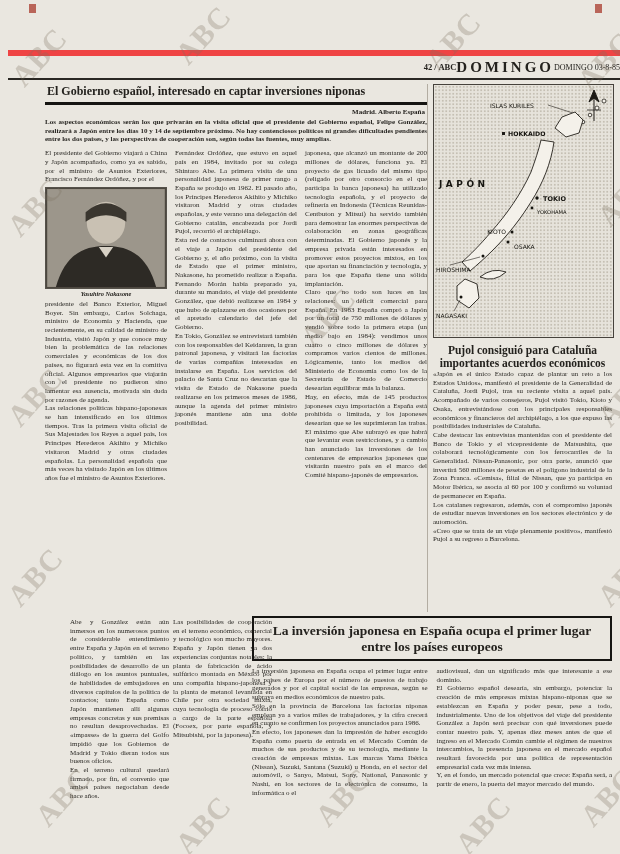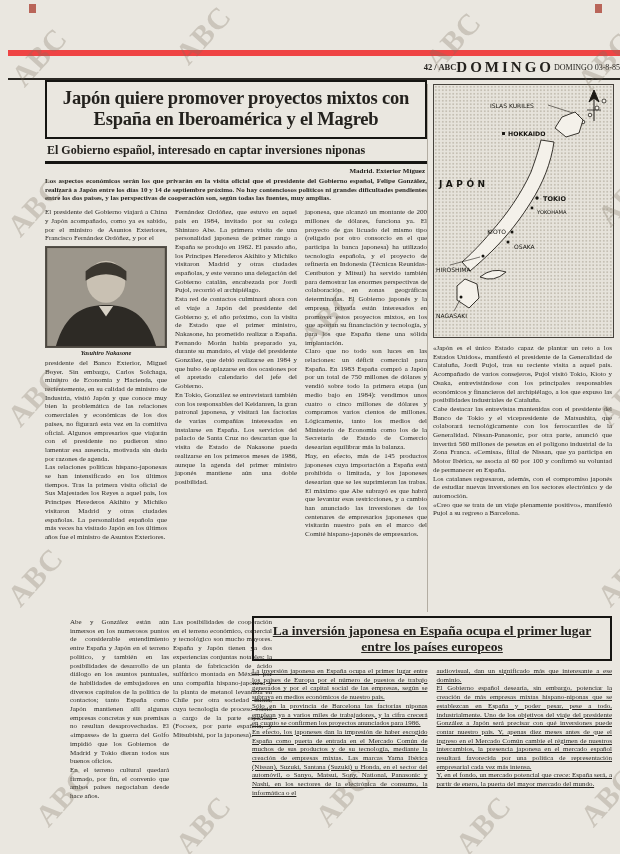--- a/index.html
+++ b/index.html
@@ -54,21 +54,21 @@
   }
   .map-box svg{display:block;}
   .map-label{font-family:"DejaVu Sans","Liberation Sans",sans-serif;fill:#15140f;}
 
   
   .pujol{position:absolute;left:433px;top:344px;width:179px;}
   .pujol-head{font-size:11.5px;font-weight:bold;text-align:center;line-height:13px;}
   .pujol-body{height:232px;overflow:hidden;}
 
   
-  .invest{position:absolute;left:252px;top:616px;width:360px;text-decoration:underline;}
+  .invest{position:absolute;left:252px;top:616px;width:360px;}
   .invest-headbox{border:2px solid #161512;padding:5px 6px;text-align:center;font-size:13.5px;font-weight:bold;line-height:15.5px;}
   .invest-cols{display:flex;gap:9px;margin-top:6px;height:176px;overflow:hidden;}
 
   
   .wm{
     position:absolute;font-size:30px;font-weight:bold;
     color:rgba(122,110,95,0.28);transform:rotate(-48deg);
     pointer-events:none;z-index:30;font-family:"Liberation Serif",serif;
     letter-spacing:1px;
   }
@@ -81,23 +81,22 @@
   <div class="reg left"></div>
   <div class="reg right"></div>
 
   <div class="pghead">
     <span class="pgnum">42 / ABC</span>
     <span class="section">DOMINGO</span>
     <span class="pgdate">DOMINGO 03-8-85</span>
   </div>
 
   <div class="main-left">
-    <div class="headline-box">Japón quiere promover proyectos mixtos con España en Iberoamérica y el Magreb</div>
     <div class="subhead">El Gobierno español, interesado en captar inversiones niponas</div>
-    <div class="byline">Madrid. Exterior Míguez</div>
+    <div class="byline">Madrid. Alberto España</div>
     <div class="lead bodytext" style="font-weight:bold;">Los aspectos económicos serán los que privarán en la visita oficial que el presidente del Gobierno español, Felipe González, realizará a Japón entre los días 10 y 14 de septiembre próximo. No hay contenciosos políticos ni grandes dificultades pendientes entre los dos países, y las perspectivas de cooperación son, según todas las fuentes, muy amplias.</div>
     <div class="cols3">
       <div class="col">
         <div class="bodytext">El presidente del Gobierno viajará a China y Japón acompañado, como ya es sabido, por el ministro de Asuntos Exteriores, Francisco Fernández Ordóñez, y por el</div>
         <div class="photo">
           <svg viewBox="0 0 100 95" preserveAspectRatio="none">
             <rect width="100" height="95" fill="#a8a298"></rect>
             <rect width="100" height="95" fill="#8e887d" opacity="0.45"></rect>
             <ellipse cx="50" cy="33" rx="16" ry="20" fill="#c9c1b3"></ellipse>
             <path d="M33,23 Q50,6 67,23 L67,32 Q50,20 33,32 Z" fill="#3a362f"></path>
@@ -177,20 +176,21 @@
       <line x1="16" y1="180" x2="46" y2="172" stroke="#221f1a" stroke-width="0.6"></line>
       <text class="map-label" x="2" y="187" font-size="6">HIROSHIMA</text>
 
       <circle cx="27" cy="212" r="1.5" fill="#15140f"></circle>
       <line x1="20" y1="226" x2="26" y2="215" stroke="#221f1a" stroke-width="0.6"></line>
       <text class="map-label" x="2" y="233" font-size="6">NAGASAKI</text>
     </svg>
   </div>
 
   <div class="pujol">
+    <div class="pujol-head">Pujol consiguió para Cataluña importantes acuerdos económicos</div>
     <div class="pujol-body bodytext">«Japón es el único Estado capaz de plantar un reto a los Estados Unidos», manifestó el presidente de la Generalidad de Cataluña, Jordi Pujol, tras su reciente visita a aquel país. Acompañado de varios consejeros, Pujol visitó Tokio, Kioto y Osaka, entrevistándose con los principales responsables económicos y financieros del archipiélago, a los que expuso las posibilidades industriales de Cataluña.
 Cabe destacar las entrevistas mantenidas con el presidente del Banco de Tokio y el vicepresidente de Matsushita, que colaborará tecnológicamente con los ferrocarriles de la Generalidad. Nissan-Panasonic, por otra parte, anunció que invertirá 560 millones de pesetas en el polígono industrial de la Zona Franca. «Cemisa», filial de Nissan, que ya participa en Motor Ibérica, se asocia al 60 por 100 y confirmó su voluntad de permanecer en España.
 Los catalanes regresaron, además, con el compromiso japonés de estudiar nuevas inversiones en los sectores electrónico y de automoción.
 «Creo que se trata de un viaje plenamente positivo», manifestó Pujol a su regreso a Barcelona.</div>
   </div>
 
   <div class="invest">
     <div class="invest-headbox">La inversión japonesa en España ocupa el primer lugar entre los países europeos</div>
     <div class="invest-cols">
       <div class="col">

